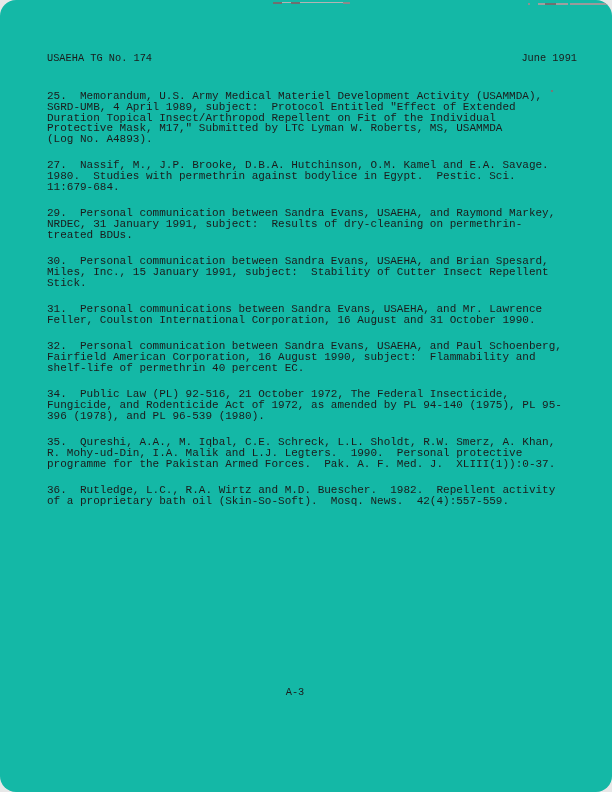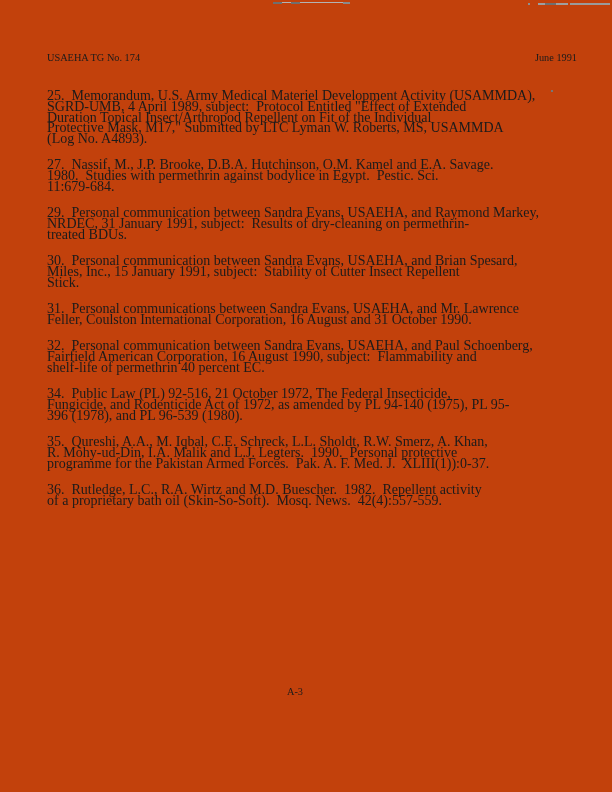--- a/index.html
+++ b/index.html
@@ -5,43 +5,44 @@
   html, body {
     margin: 0;
     padding: 0;
     background: #e8e8e8;
   }
   .page {
     position: relative;
     width: 612px;
     height: 792px;
     margin: 0 auto;
-    background: #c2410c;
+    background: #14b8a6;
     overflow: hidden;
-    font-family: Liberation Serif, serif;
+    font-family: Liberation Mono, monospace;
     color: #1b1b1b;
+    border-radius: 16px;
     -webkit-font-smoothing: none;
   }
   .hdr {
     position: absolute;
     top: 53px;
     left: 47px;
     right: 35px;
     display: flex;
     justify-content: space-between;
     font-size: 10.3px;
     line-height: 10.8px;
     white-space: pre;
   }
   .refs {
     position: absolute;
     top: 91px;
     left: 47px;
     width: 540px;
-    font-size: 14px;
+    font-size: 11px;
     line-height: 10.8px;
   }
   .ref {
     margin: 0 0 15.5px 0;
     white-space: pre-wrap;
   }
   .ref:last-child { margin-bottom: 11px; }
   .ftr {
     position: absolute;
     top: 687px;

